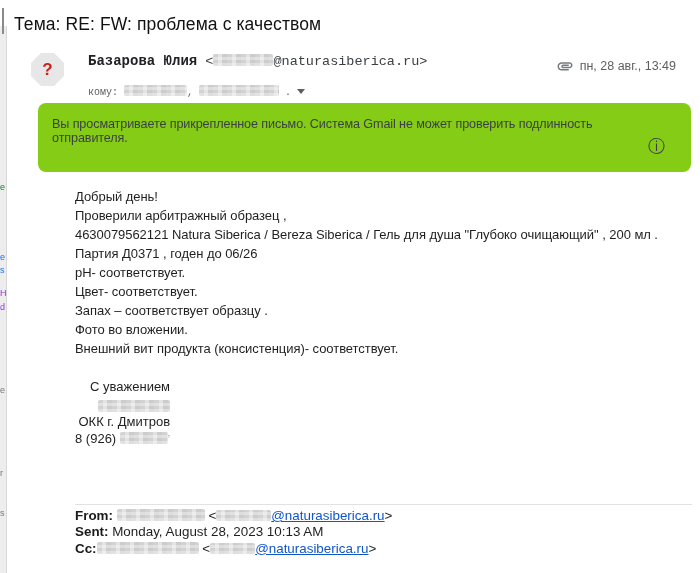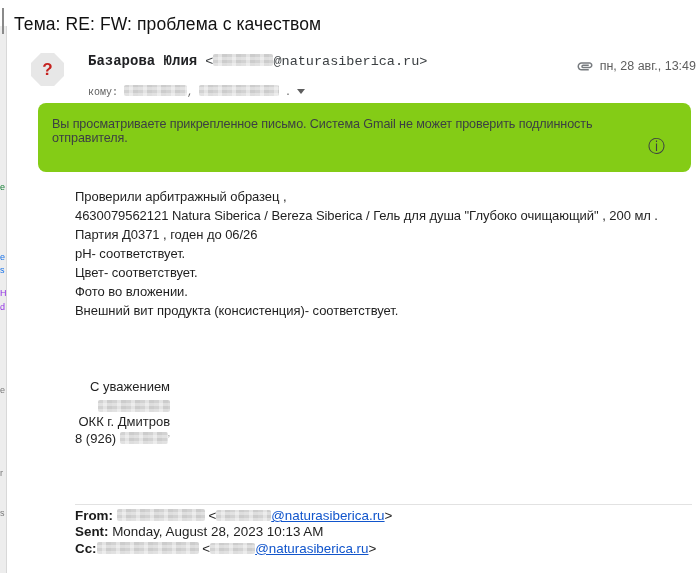--- a/index.html
+++ b/index.html
@@ -17,21 +17,21 @@
 
   
   #avatar { left:31px; top:53px; width:33px; height:33px; background:#e7e7e7;
             clip-path:polygon(30% 0,70% 0,100% 30%,100% 70%,70% 100%,30% 100%,0 70%,0 30%);
             display:flex; align-items:center; justify-content:center; }
   #avatar span { color:#c5221f; font-weight:bold; font-size:17px; }
   #hdr-info { left:88px; top:53px;font-family:Liberation Mono, monospace; }
   .sender-line { font-size:13.5px; color:#3c4043; }
   .sender-line b { color:#202124; font-size:14px; }
   .to-line { margin-top:16px; font-size:10px; color:#5e5e5e; }
-  #hdr-right { top:57px; right:4px; font-size:12.5px; color:#5e5e5e;
+  #hdr-right { top:57px; right:24px; font-size:12.5px; color:#5e5e5e;
                display:flex; align-items:center; gap:6px; }
   #clip-svg { width:18px; height:18px; fill:#5f6368; opacity:.85; }
   .chev { display:inline-block; width:0; height:0; border-left:4px solid transparent;
           border-right:4px solid transparent; border-top:5px solid #5e5e5e;
           margin-left:6px; vertical-align:1px; cursor:pointer; }
 
   
   #banner { left:38px; top:103px; width:653px; height:69px; background:#84cc16;
             border-radius:8px; padding:14px 40px 0 14px; font-size:12.6px;
             color:#3c4043; letter-spacing:-.1px; }
@@ -97,25 +97,27 @@
   </svg>
   <span>пн, 28 авг., 13:49</span>
 </div>
 
 <div id="banner" class="abs">
   <span>Вы просматриваете прикрепленное письмо. Система Gmail не может проверить подлинность отправителя.</span>
   <span id="banner-info">ⓘ</span>
 </div>
 
 <div id="body" class="abs">
+  <div>Добрый день!</div>
   <div>Проверили арбитражный образец ,</div>
   <div>4630079562121 Natura Siberica / Bereza Siberica / Гель для душа "Глубоко очищающий" , 200 мл .</div>
   <div>Партия Д0371 , годен до 06/26</div>
   <div>pH- соответствует.</div>
   <div>Цвет- соответствует.</div>
+  <div>Запах – соответствует образцу .</div>
   <div>Фото во вложении.</div>
   <div>Внешний вит продукта (консистенция)- соответствует.</div>
 </div>
 
 <div id="sig" class="abs">
   <div>С уважением</div>
   <div style="height:17px; padding-top:2px;">
     <span class="redact" style="width:72px"></span>
   </div>
   <div>ОКК г. Дмитров</div>

